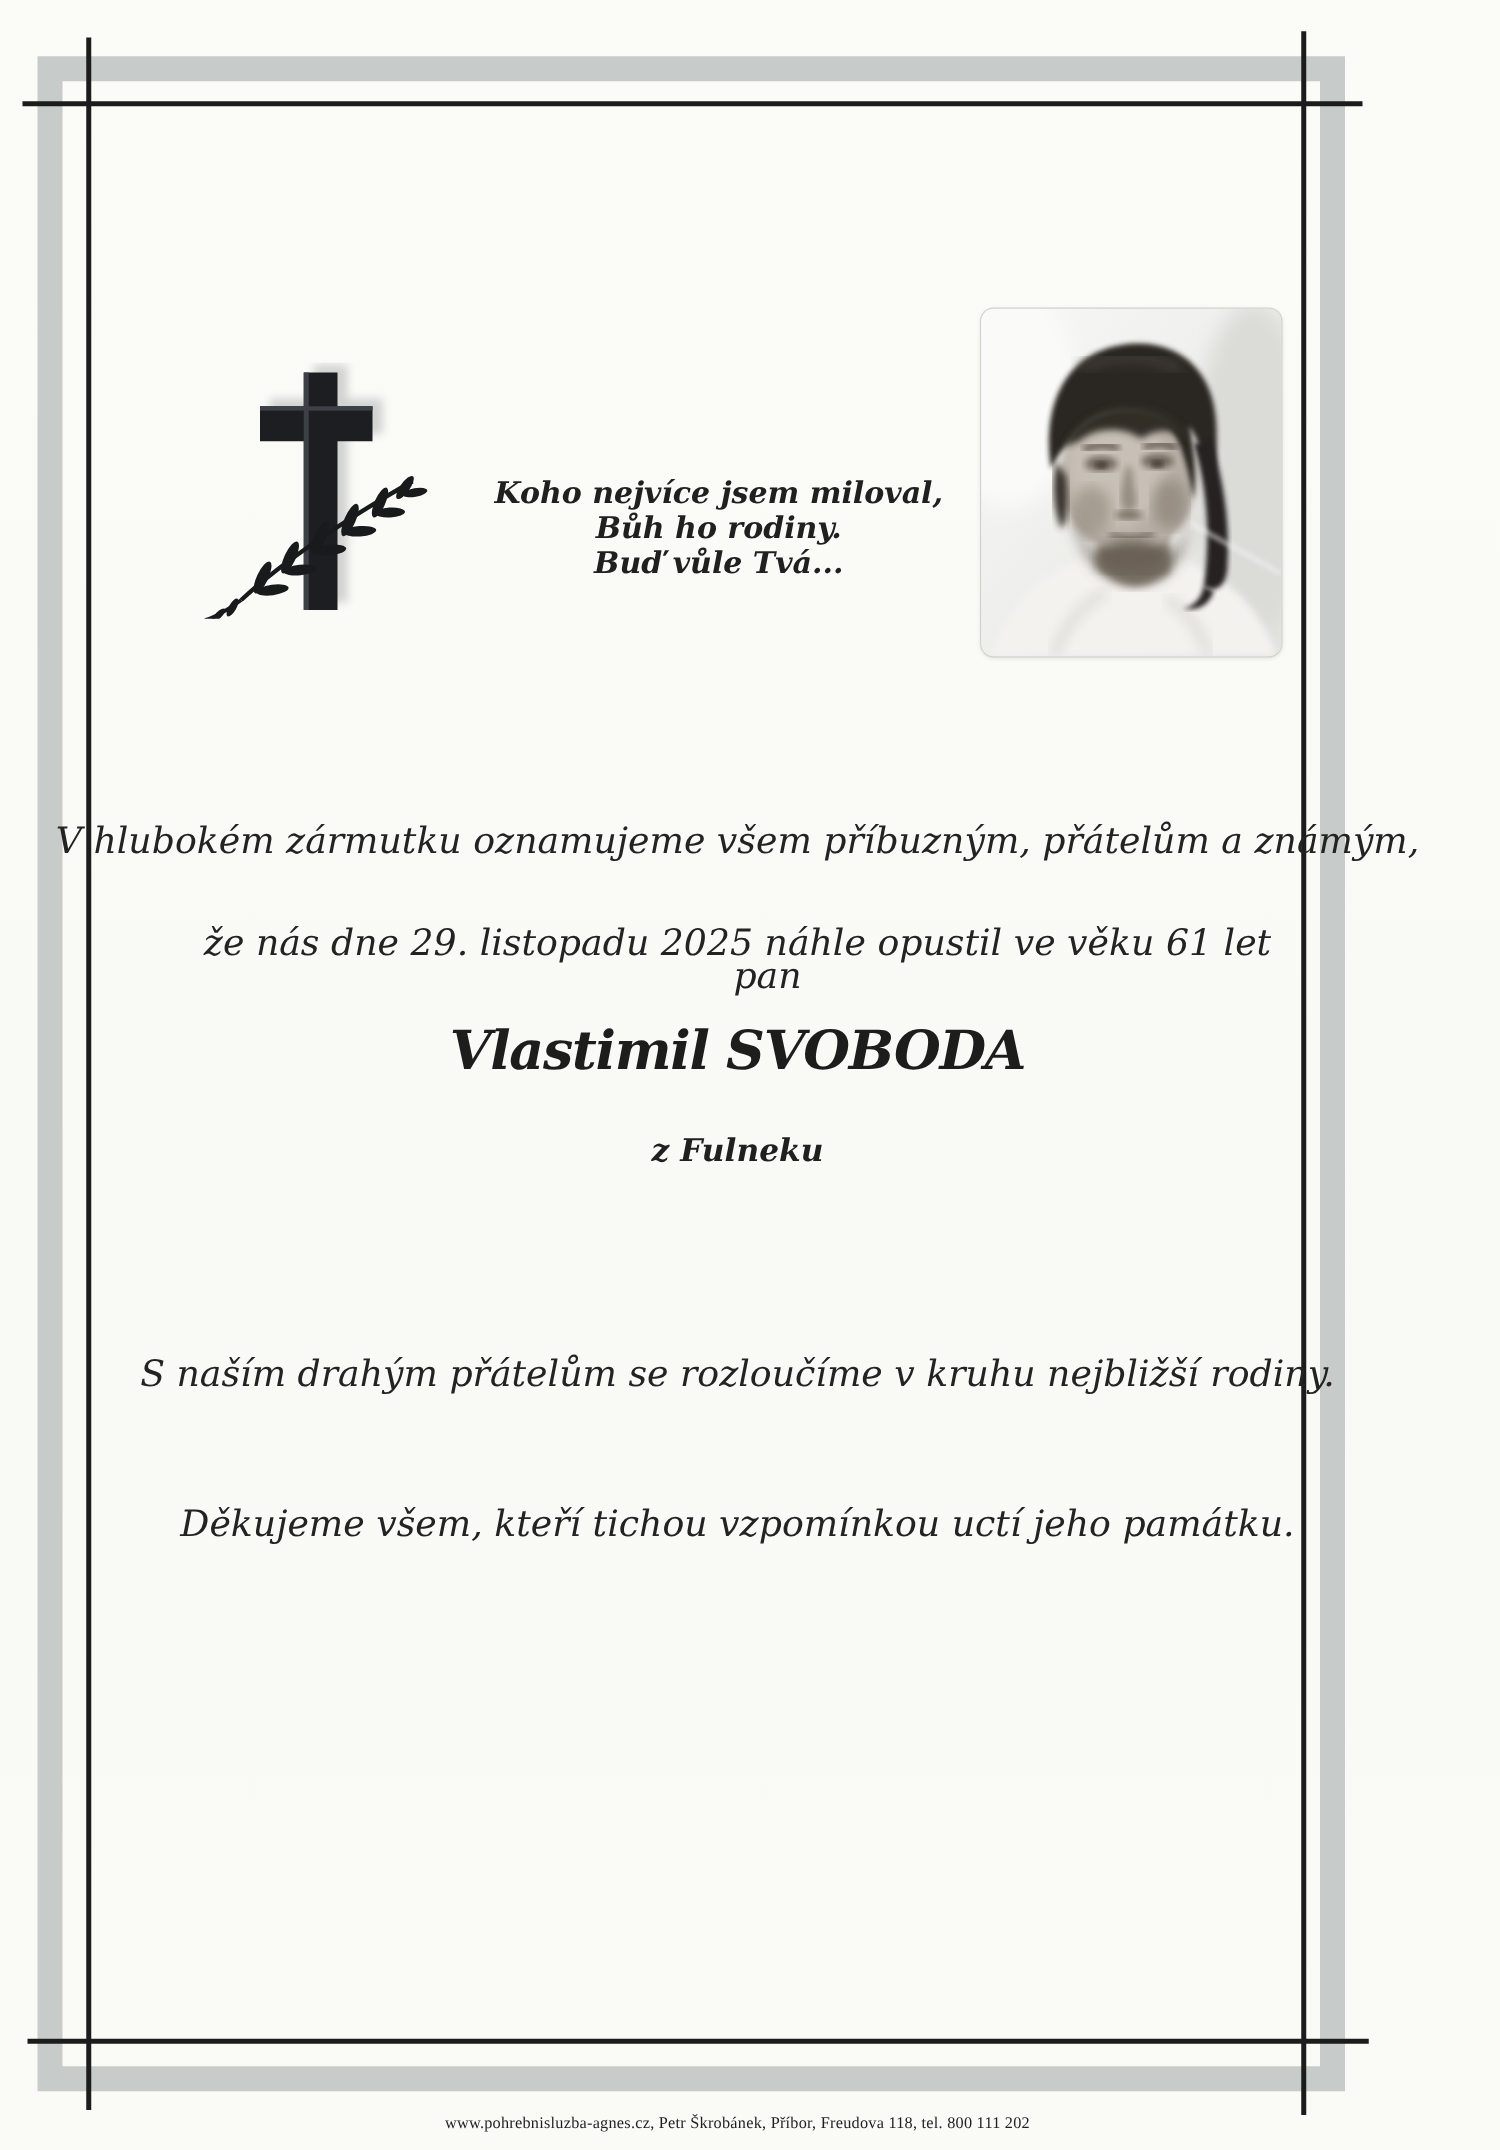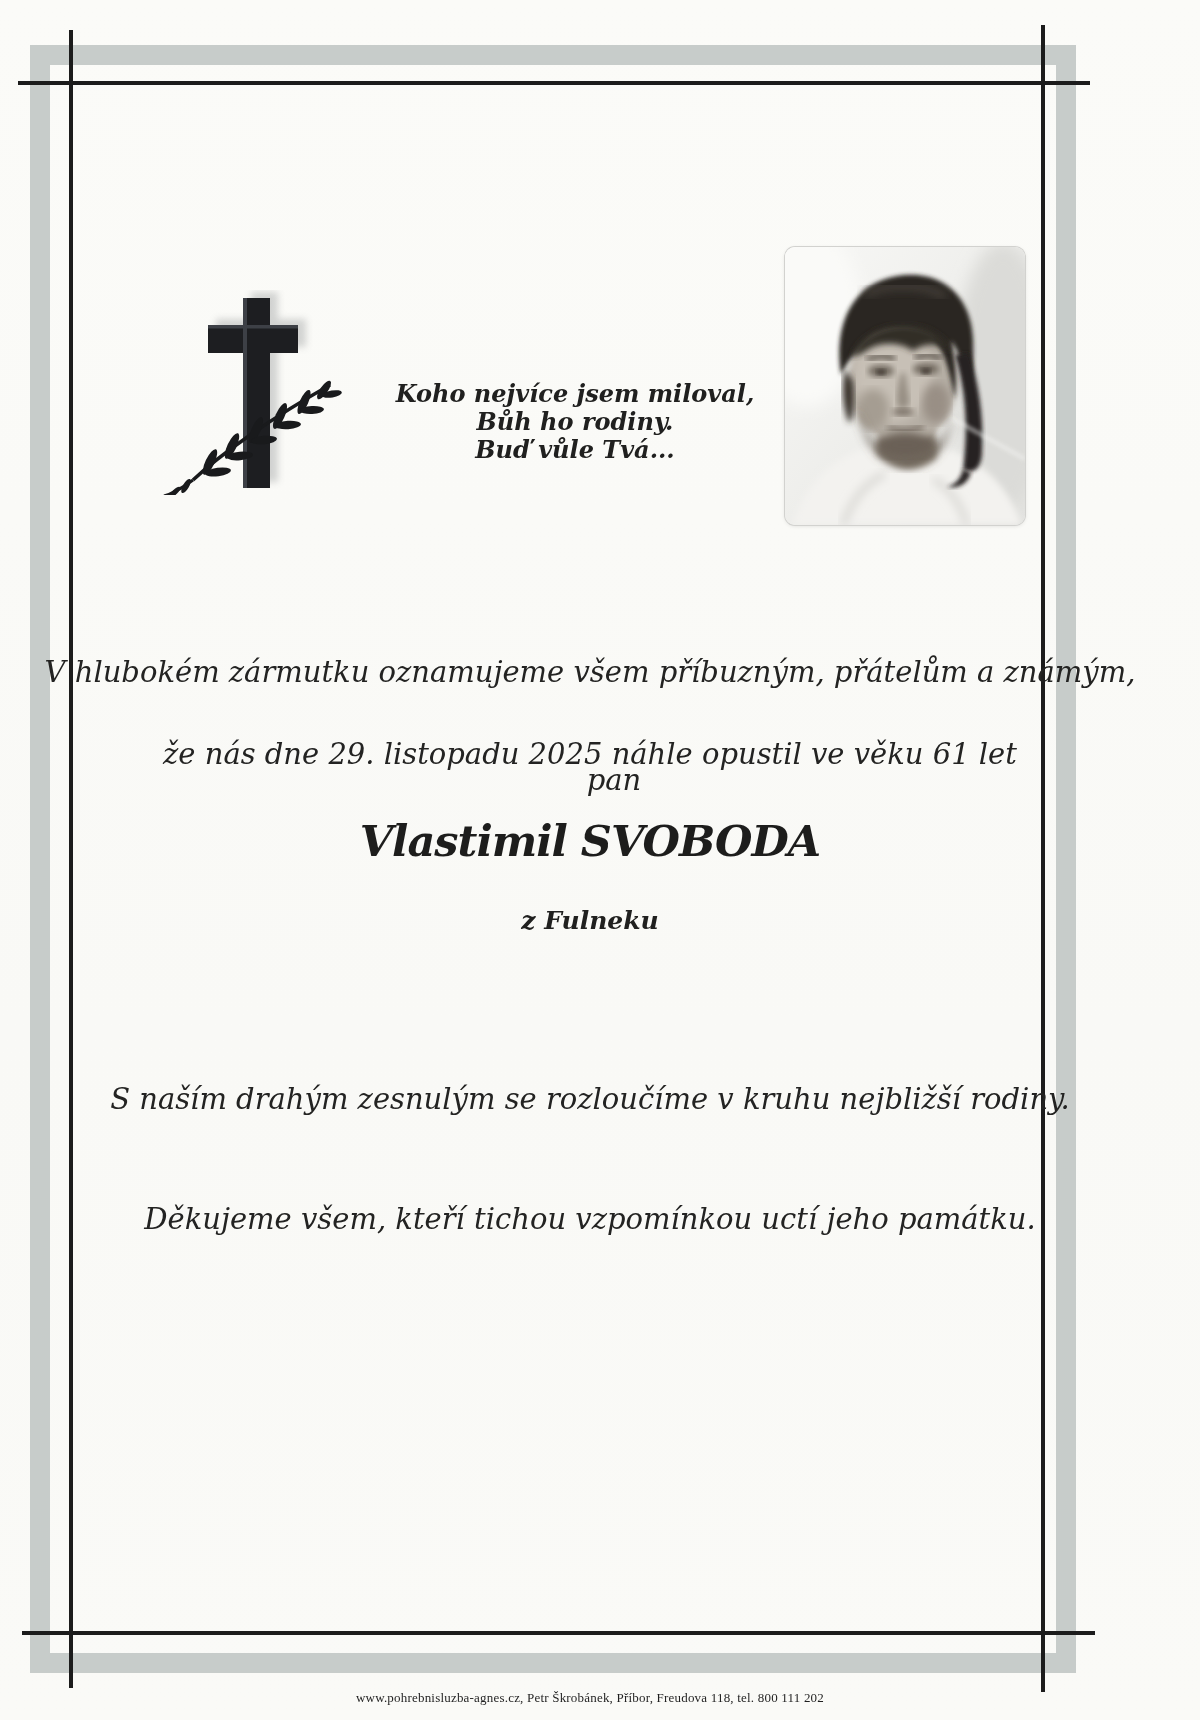--- a/index.html
+++ b/index.html
@@ -185,20 +185,20 @@
 
   <div class="center-col body-line announce-1">V hlubokém zármutku oznamujeme všem příbuzným, přátelům a známým,</div>
   <div class="center-col body-line announce-2">že nás dne 29. listopadu 2025 náhle opustil ve věku 61 let</div>
 
   <div class="center-col body-line honorific">pan</div>
 
   <div class="center-col deceased-name">Vlastimil SVOBODA</div>
 
   <div class="center-col origin">z Fulneku</div>
 
-  <div class="center-col body-line farewell">S naším drahým zesnulým se rozloučíme v kruhu nejbližší rodiny.</div>
+  <div class="center-col body-line farewell">S naším drahým přátelům se rozloučíme v kruhu nejbližší rodiny.</div>
 
   <div class="center-col body-line thanks">Děkujeme všem, kteří tichou vzpomínkou uctí jeho památku.</div>
 
 
   <div class="center-col footer-line">www.pohrebnisluzba-agnes.cz, Petr Škrobánek, Příbor, Freudova 118, tel. 800 111 202</div>
 
 </div>
 
 </body></html>

